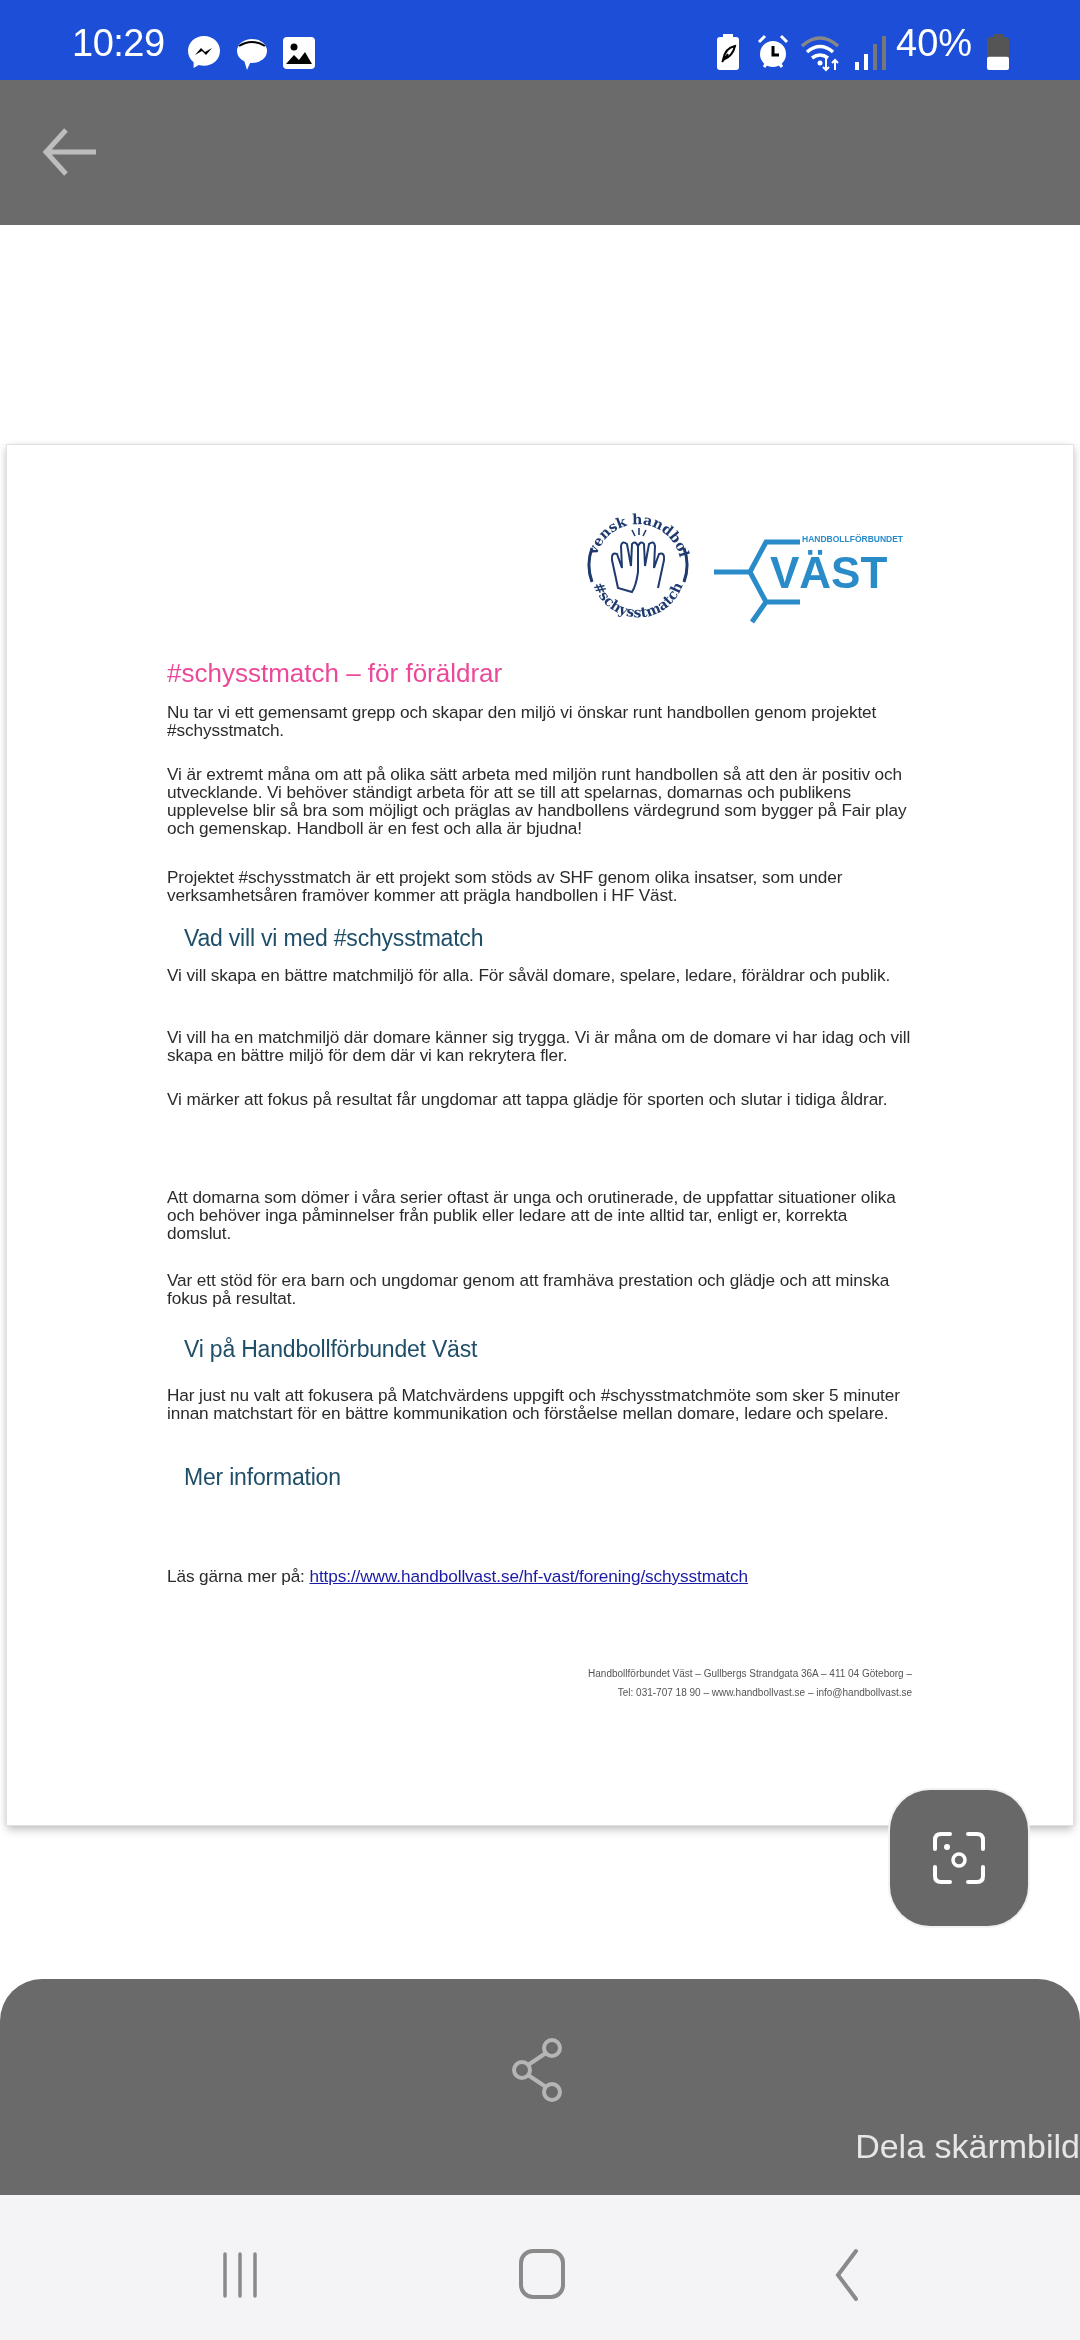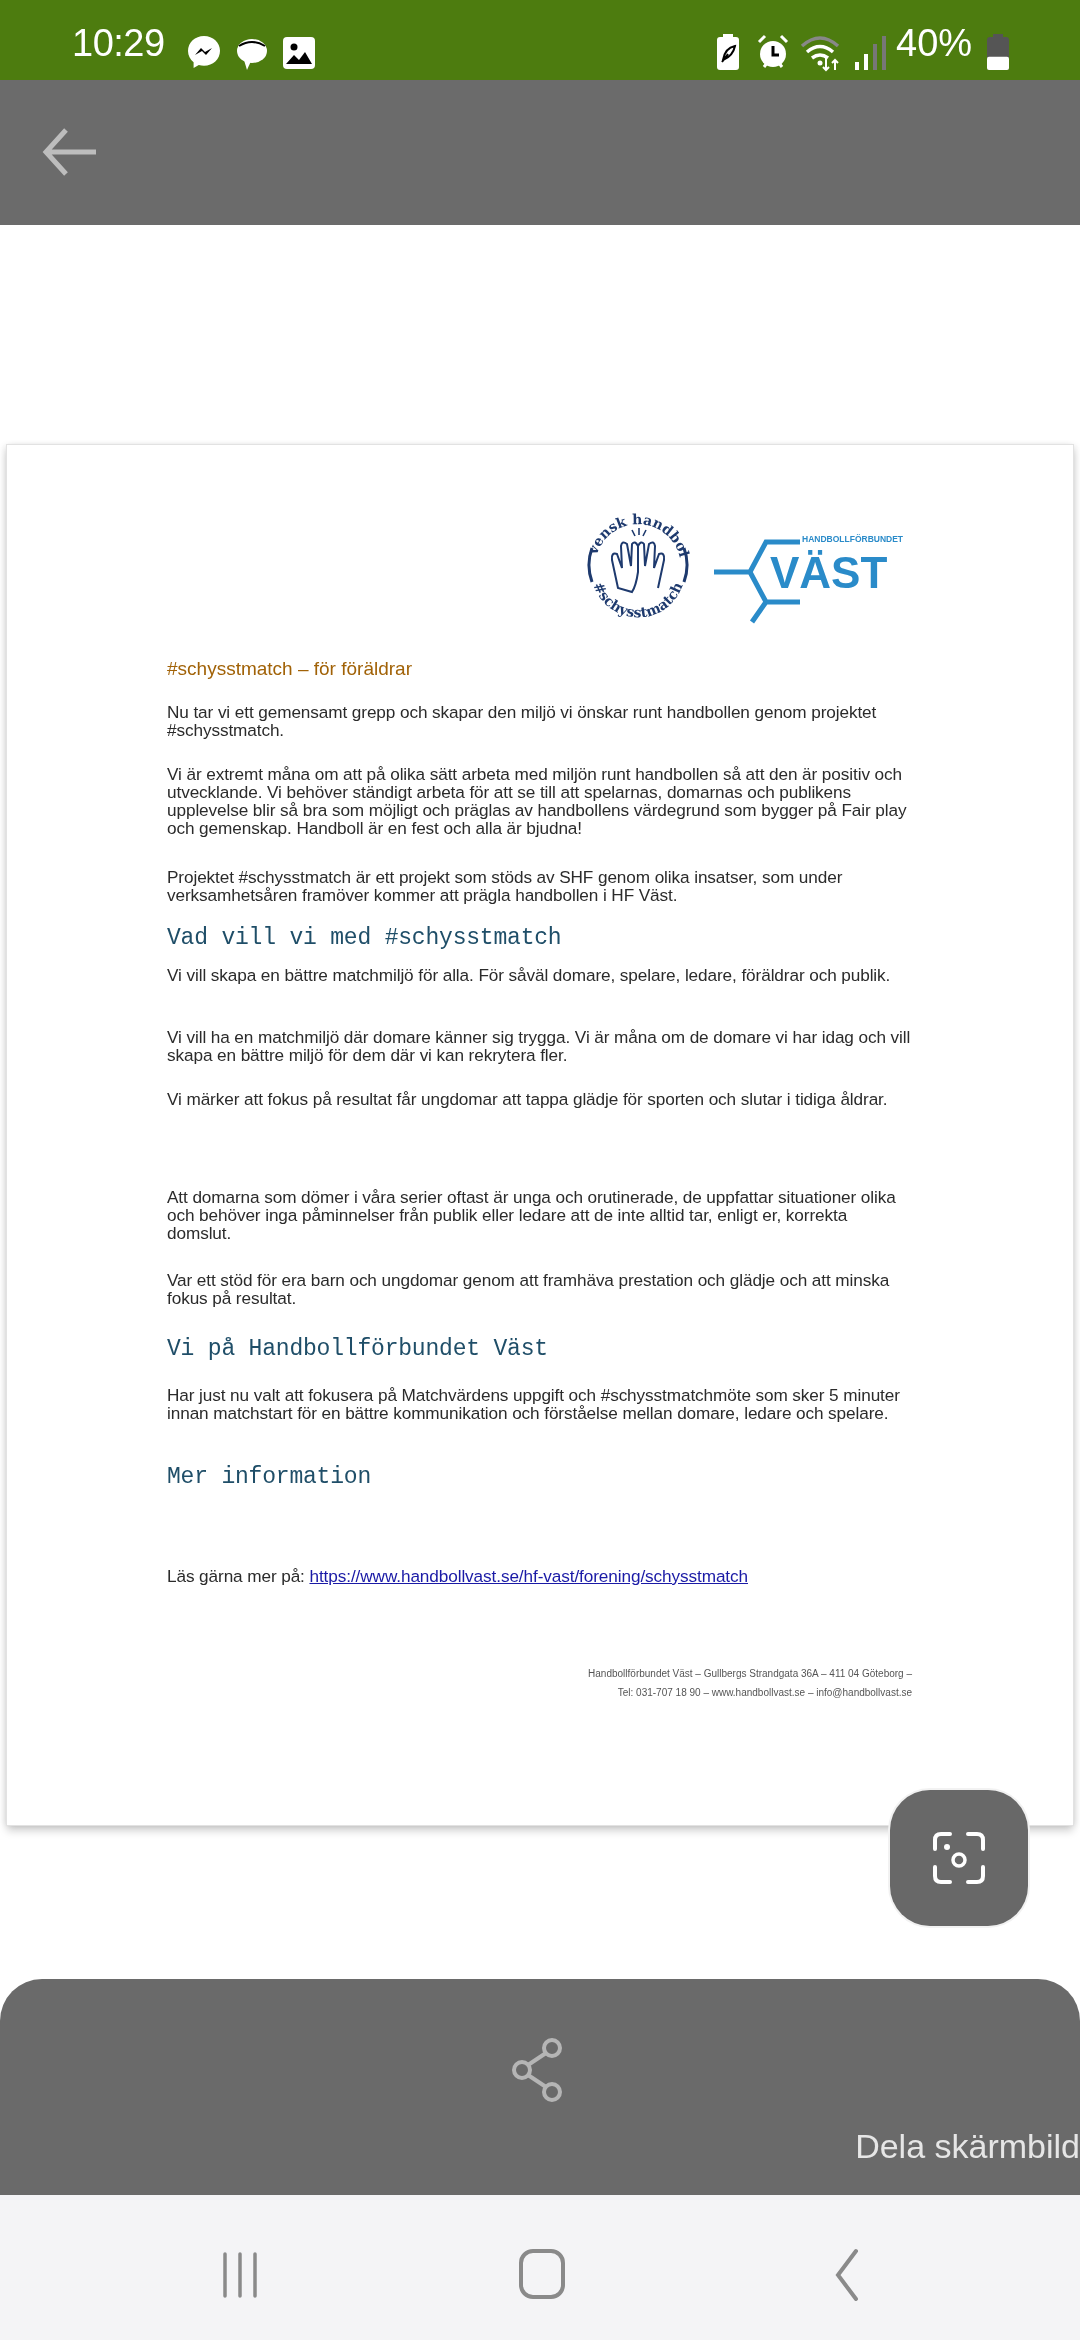--- a/index.html
+++ b/index.html
@@ -1,39 +1,39 @@
 <!DOCTYPE html>
 <html><head>
 <meta charset="utf-8">
 <style>
   * { box-sizing: border-box; margin: 0; padding: 0; }
   html, body { width: 1080px; height: 2340px; overflow: hidden; background: #ffffff; }
   body { position: relative; font-family: "Liberation Sans", sans-serif; }
 
   
-  .status-bar { position: absolute; left: 0; top: 0; width: 1080px; height: 80px; background: #4d7c0f; color: #fff; }
+  .status-bar { position: absolute; left: 0; top: 0; width: 1080px; height: 80px; background: #1d4ed8; color: #fff; }
   .status-time { position: absolute; left: 72px; top: 22px; font-size: 38px; font-family: "Liberation Sans", sans-serif; letter-spacing: -0.5px; }
   .sb-icon { position: absolute; top: 33px; }
   .status-battery-text { position: absolute; left: 896px; top: 22px; font-size: 38px; }
 
   
   .toolbar { position: absolute; left: 0; top: 80px; width: 1080px; height: 145px; background: #6b6b6b; }
   .back-btn { position: absolute; left: 40px; top: 122px; width: 62px; height: 60px; cursor: pointer; }
 
   
   .doc-page { position: absolute; left: 7px; top: 445px; width: 1066px; height: 1380px; background: #fff;
     box-shadow: 0 0 0 1px #e2e2e2, 0 6px 8px rgba(0,0,0,0.18), -3px 0 6px rgba(0,0,0,0.08), 3px 0 6px rgba(0,0,0,0.08); }
   .doc { position: absolute; left: 0; top: 0; width: 1080px; height: 2340px; pointer-events: none; }
   .doc > * { pointer-events: auto; }
 
   .logo-schysst { position: absolute; left: 582px; top: 500px; width: 112px; height: 126px; }
   .logo-vast { position: absolute; left: 712px; top: 520px; width: 200px; height: 104px; }
 
-  .doc-title { position: absolute; left: 167px; top: 658px; font-size: 19px; color: #a16207; font-family: "Liberation Sans", sans-serif; white-space: nowrap; }
-  .doc-h2 { position: absolute; left: 167px; font-size: 23px; color: #1f4e68; font-family: Liberation Mono, monospace; white-space: nowrap; letter-spacing: -0.2px; }
+  .doc-title { position: absolute; left: 167px; top: 658px; font-size: 26px; color: #ec4899; font-family: "Liberation Sans", sans-serif; white-space: nowrap; }
+  .doc-h2 { position: absolute; left: 184px; font-size: 23px; color: #1f4e68; font-family: Liberation Sans, sans-serif; white-space: nowrap; letter-spacing: -0.2px; }
   .doc-p { position: absolute; left: 167px; width: 745px; font-size: 17.2px; line-height: 18px; color: #2b2b2b; letter-spacing: -0.1px; }
   .doc-link { color: #1a1aa6; text-decoration: underline; cursor: pointer; }
   .doc-footer { position: absolute; right: 168px; font-size: 10px; color: #555; text-align: left; white-space: nowrap; }
 
   
   .fab { position: absolute; left: 890px; top: 1790px; width: 138px; height: 136px; border-radius: 40px; background: #686868;
     box-shadow: 0 0 0 2px #f2f2f2; cursor: pointer; display: flex; align-items: center; justify-content: center; }
 
   
   .share-sheet { position: absolute; left: 0; top: 1979px; width: 1080px; height: 216px; background: #6a6a6a; border-radius: 42px 42px 0 0; }

